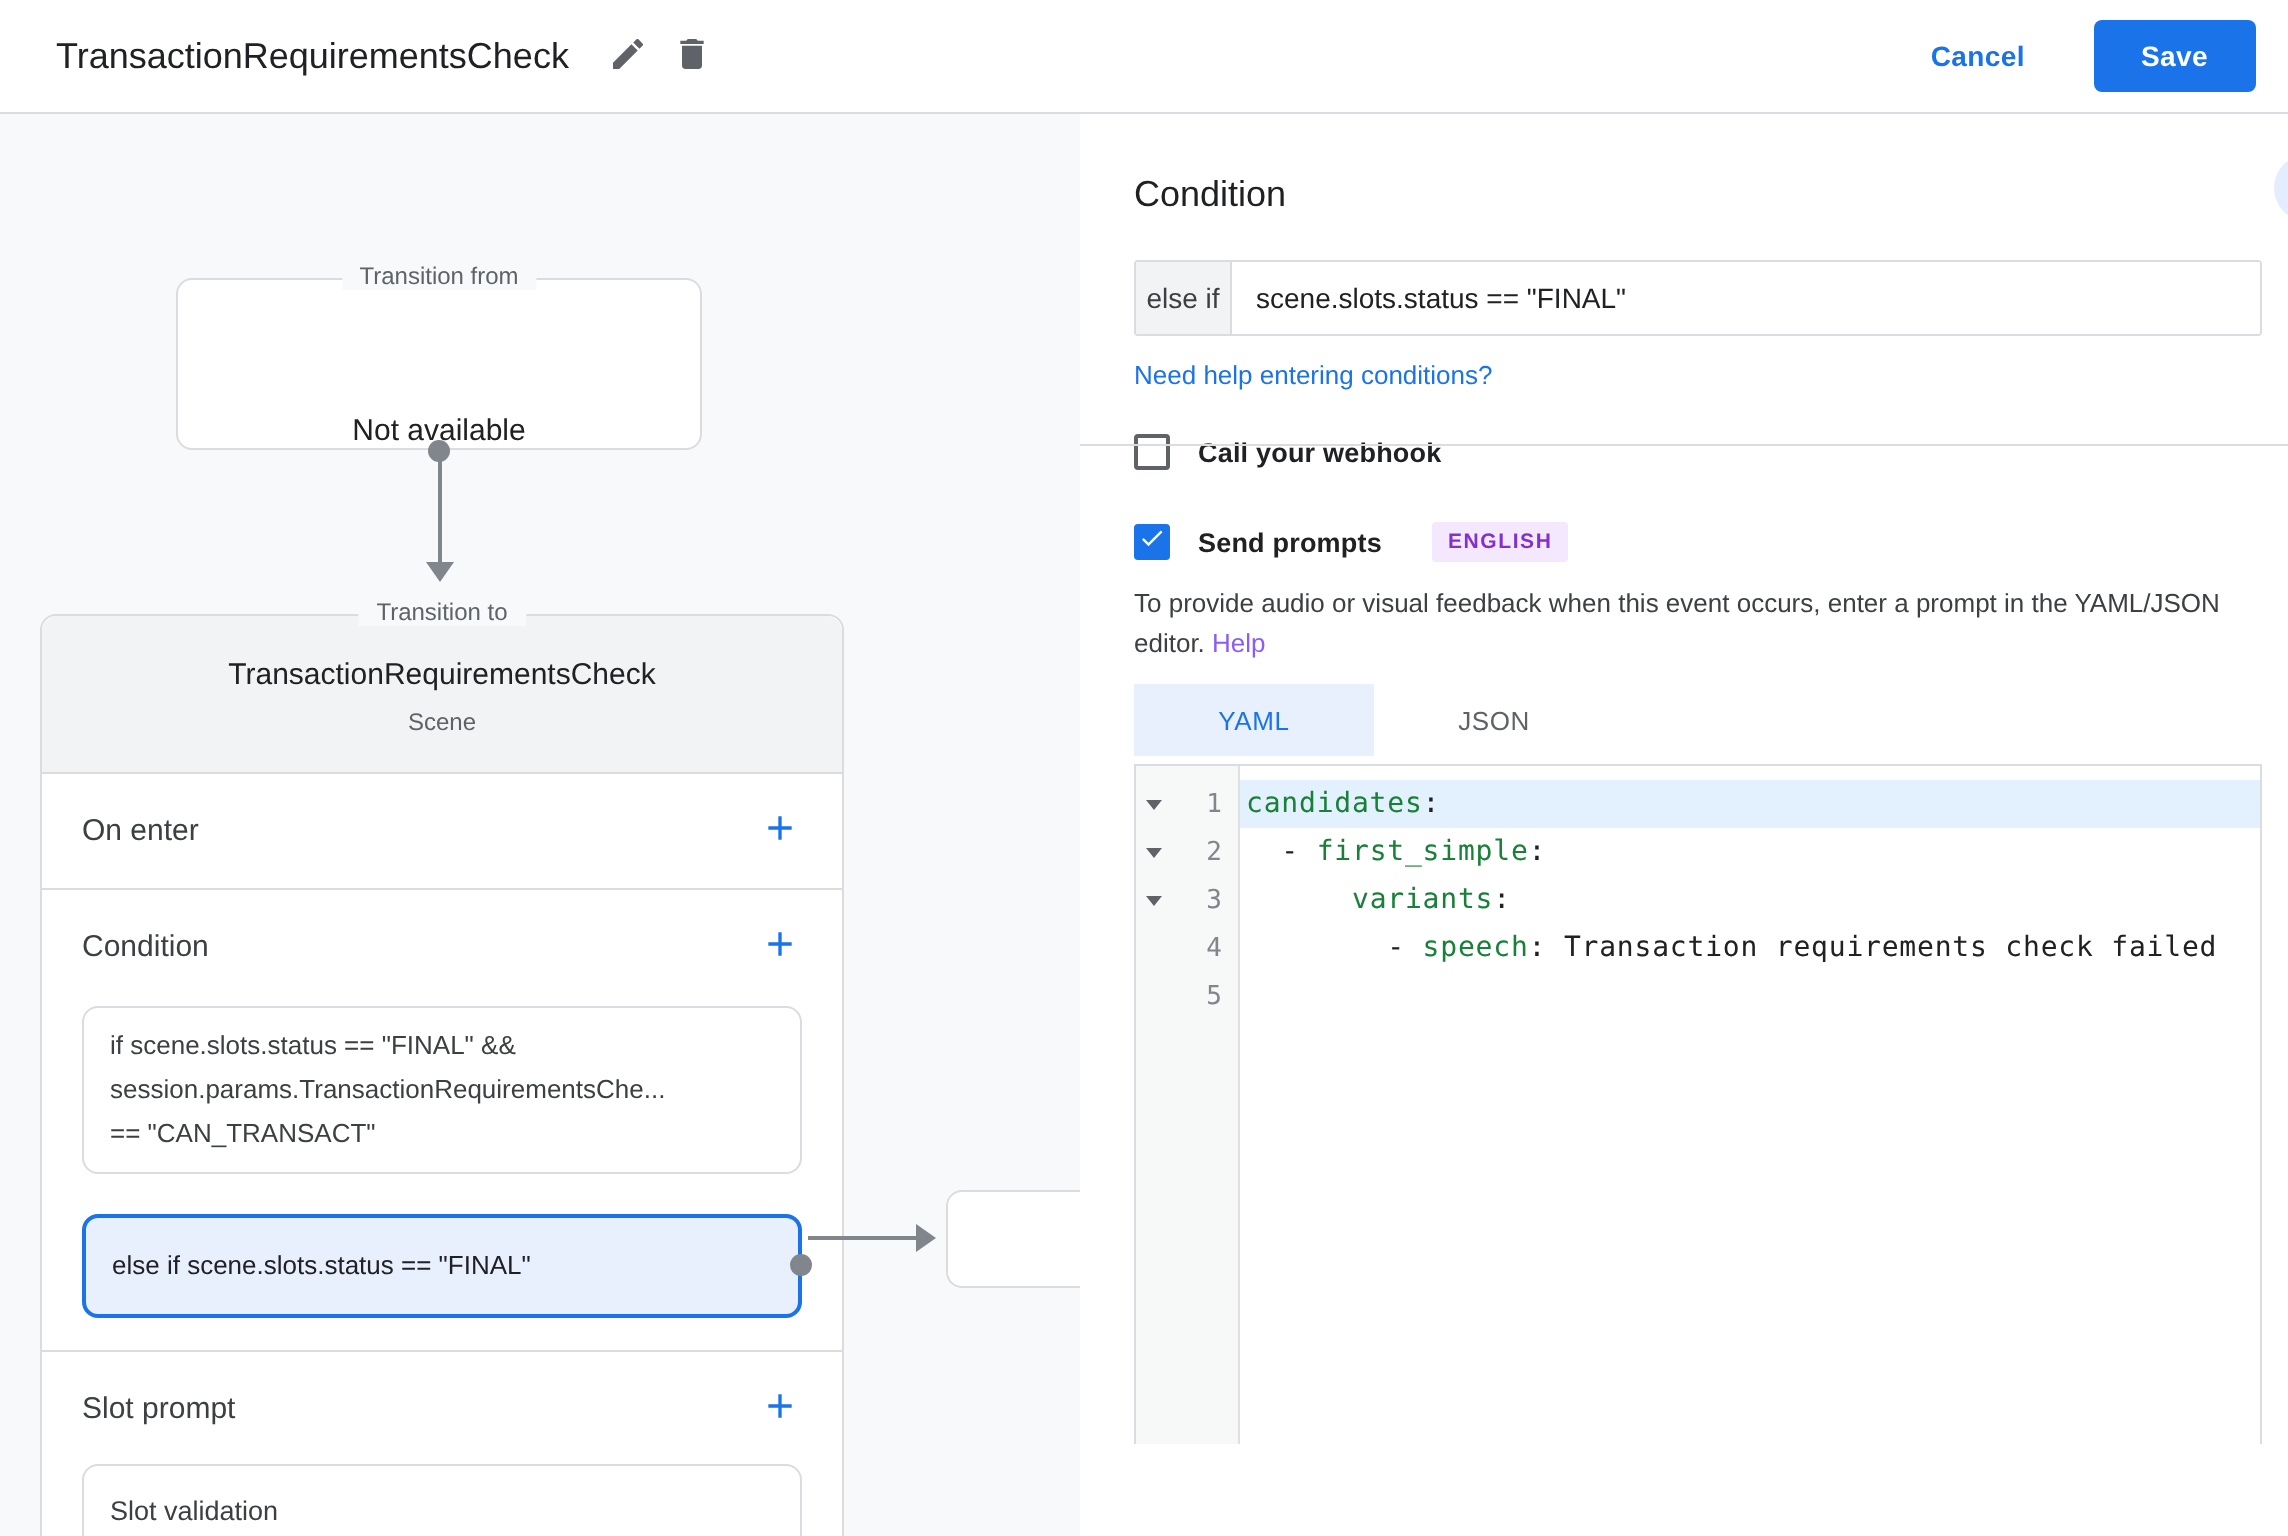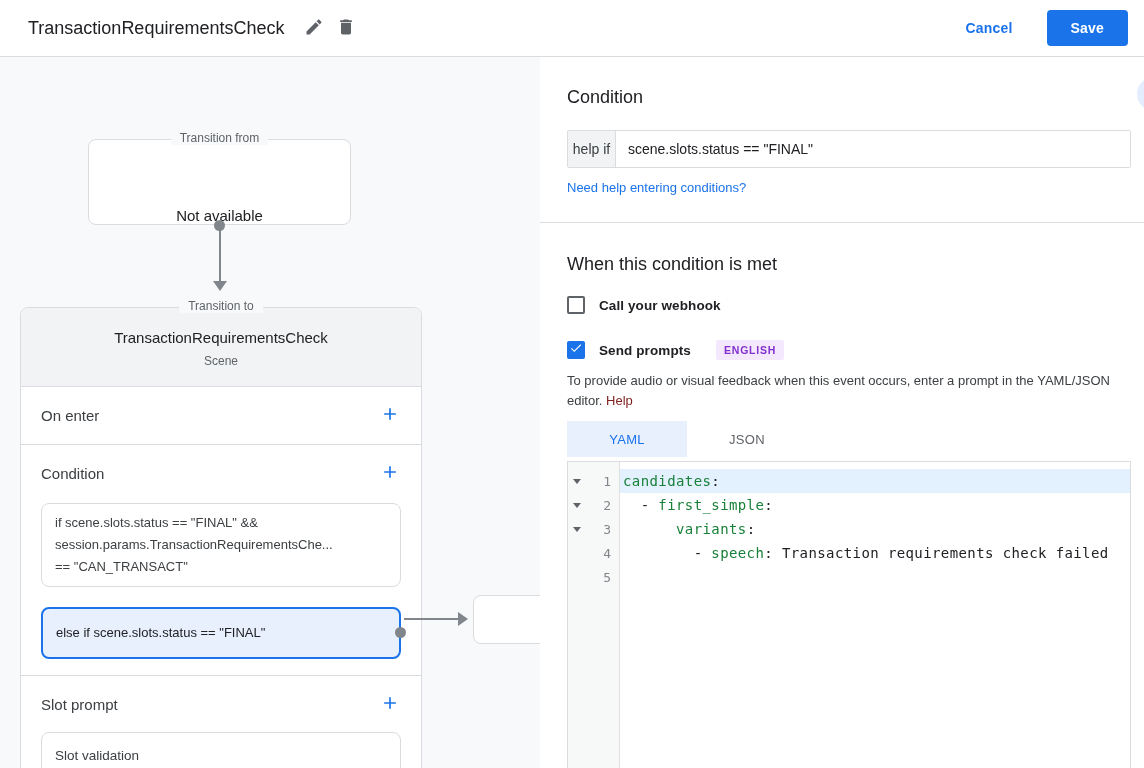--- a/index.html
+++ b/index.html
@@ -114,21 +114,21 @@
   .check-row.webhook { margin-top:20px; }
   .check-row.prompts { margin-top:26px; }
   .checkbox { width:18px; height:18px; border-radius:2px; flex:none; cursor:pointer; }
   .checkbox.unchecked { border:2px solid #5f6368; background:#fff; }
   .checkbox.checked { background:#1a73e8; display:flex; align-items:center; justify-content:center; }
   .checkbox.checked svg { fill:#fff; }
   .check-label { font-size:13.5px; font-weight:700; color:#202124; letter-spacing:.1px; }
   .lang-badge { margin-left:11px; background:#f3e8fd; color:#8430ce; font-size:10.5px;
                 font-weight:700; letter-spacing:.8px; padding:4px 8px; border-radius:2px; }
   .hint { margin-top:11px; width:578px; font-size:13px; line-height:20px; color:#3c4043; }
-  .hint a { color:#7f1d1d; text-decoration:none; cursor:pointer; }
+  .hint a { color:#8b5cf6; text-decoration:none; cursor:pointer; }
   .tabs { margin-top:10px; display:flex; }
   .tab { width:120px; height:36px; border:none; background:transparent; cursor:pointer;
          font-family:inherit; font-size:13px; font-weight:400; letter-spacing:.3px; color:#5f6368; }
   .tab.active { background:#e8f0fe; color:#1a73e8; }
   
   .editor { margin-top:4px; width:564px; height:340px; border:1px solid #dadce0;
             border-bottom:none; display:flex; background:#fff; }
   .gutter { width:52px; flex:none; background:#f7f8f8; border-right:1px solid #e0e0e0; padding-top:7px; }
   .gutter-line { height:24px; display:flex; align-items:center; padding:0 8px 0 5px; }
   .fold { width:0; height:0; border-left:4px solid transparent; border-right:4px solid transparent;
@@ -249,28 +249,27 @@
       <div class="panel-title">Condition</div>
       <button class="expand-btn">
         <span>
           <svg width="22" height="22" viewBox="0 0 24 24">
               <path d="M10 6L8.59 7.41 13.17 12l-4.58 4.59L10 18l6-6z"></path>
             </svg>
         </span>
       </button>
 
       <div class="cond-group">
-        <div class="cond-prefix">help if</div>
+        <div class="cond-prefix">else if</div>
         <input class="cond-input" type="text" value="scene.slots.status == &quot;FINAL&quot;" style="">
       </div>
       <a class="text-link">Need help entering conditions?</a>
 
       <div class="panel-divider"></div>
 
-      <div class="section-title">When this condition is met</div>
 
       <div class="check-row webhook">
         <span class="checkbox unchecked"></span>
         <span class="check-label">Call your webhook</span>
       </div>
 
       <div class="check-row prompts">
         <span class="checkbox checked">
           <span>
             <svg width="14" height="14" viewBox="0 0 24 24">

